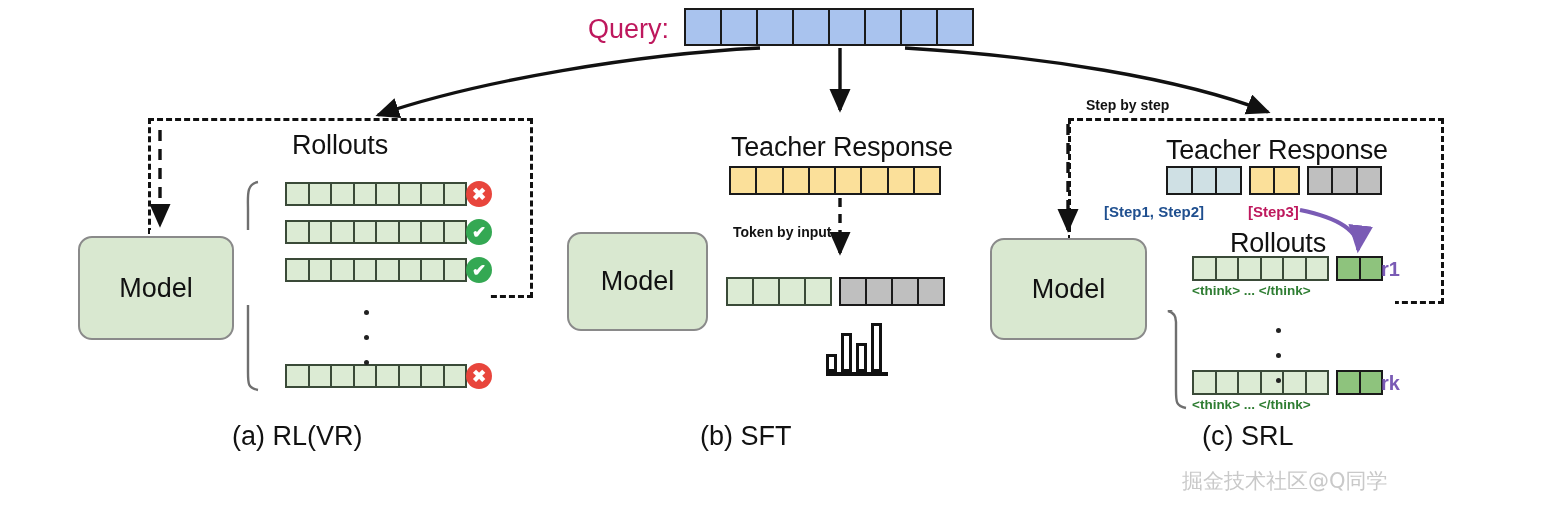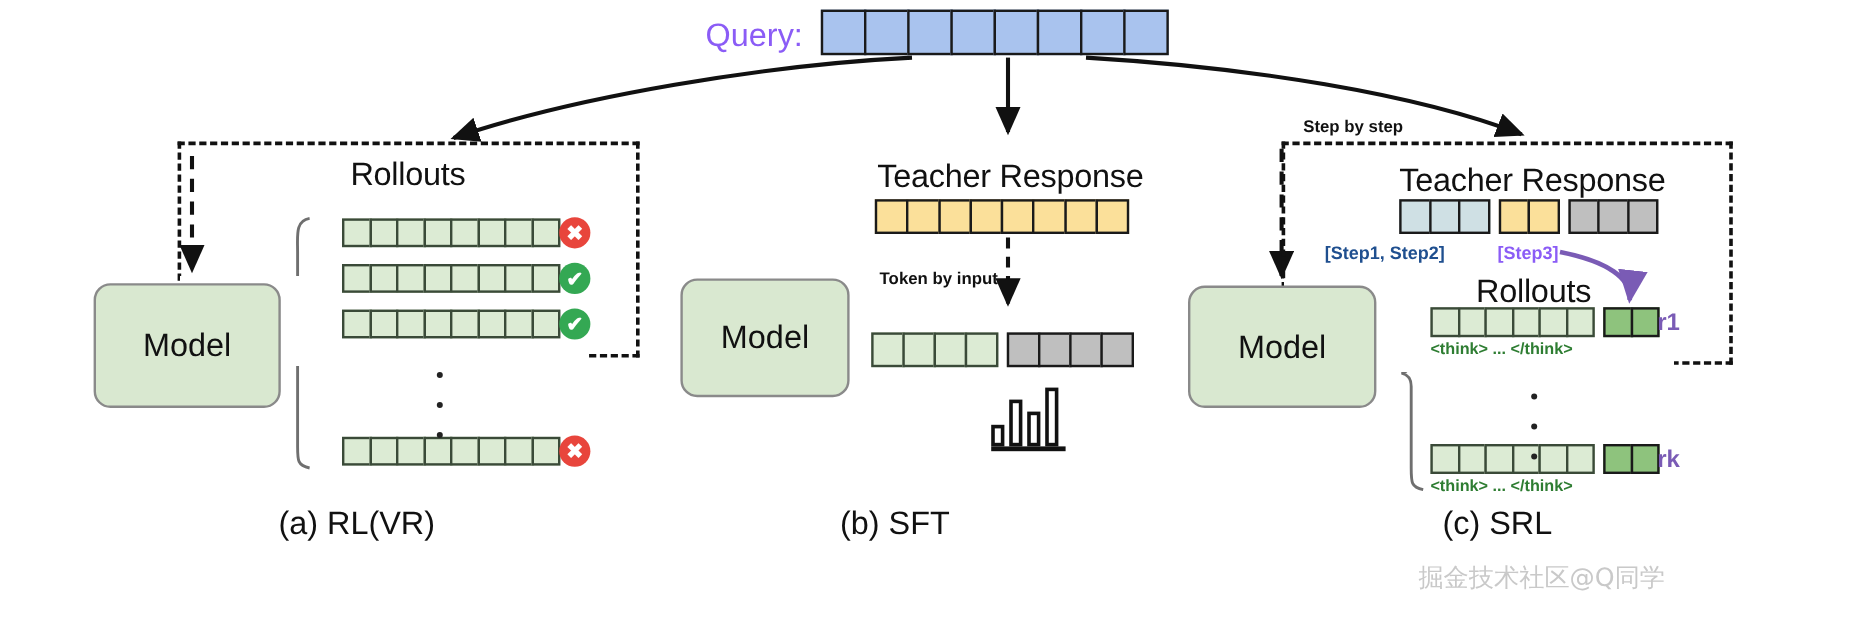--- a/index.html
+++ b/index.html
@@ -68,21 +68,21 @@
   .r-lbl {
     position: absolute;
     font-size: 20px;
     font-weight: bold;
     color: #7a5bb5;
     white-space: nowrap;
   }
   .query-lbl {
     position: absolute;
     font-size: 27px;
-    color: #8b5cf6;
+    color: #be185d;
     white-space: nowrap;
   }
 
   
   .model-box {
     position: absolute;
     background: #d9e8d0;
     border: 2px solid #8a8a8a;
     border-radius: 14px;
     display: flex;
@@ -338,21 +338,21 @@
         <div class="cell c-yellow" style="width: 26.5px; height: 29px;"></div>
       </div>
       <div class="grp">
         <div class="cell c-gray" style="width: 26.5px; height: 29px;"></div>
         <div class="cell c-gray" style="width: 26.5px; height: 29px;"></div>
         <div class="cell c-gray" style="width: 26.5px; height: 29px;"></div>
       </div>
     </div>
 
   <div class="step-lbl" style="left: 1104px; top: 203px; color: rgb(31, 79, 143);">[Step1, Step2]</div>
-  <div class="step-lbl" style="left: 1248px; top: 203px; color: #8b5cf6;">[Step3]</div>
+  <div class="step-lbl" style="left: 1248px; top: 203px; color: #be185d;">[Step3]</div>
 
   <div class="model-box" style="left:990px; top:238px; width:157px; height:102px;">
     <span>Model</span>
   </div>
 
   <div class="ttl" style="left:1230px; top:228px;">Rollouts</div>
 
   <div id="panel-c-rows">
       <div class="row" style="left: 1192px; top: 256px;">
         <div class="grp">

